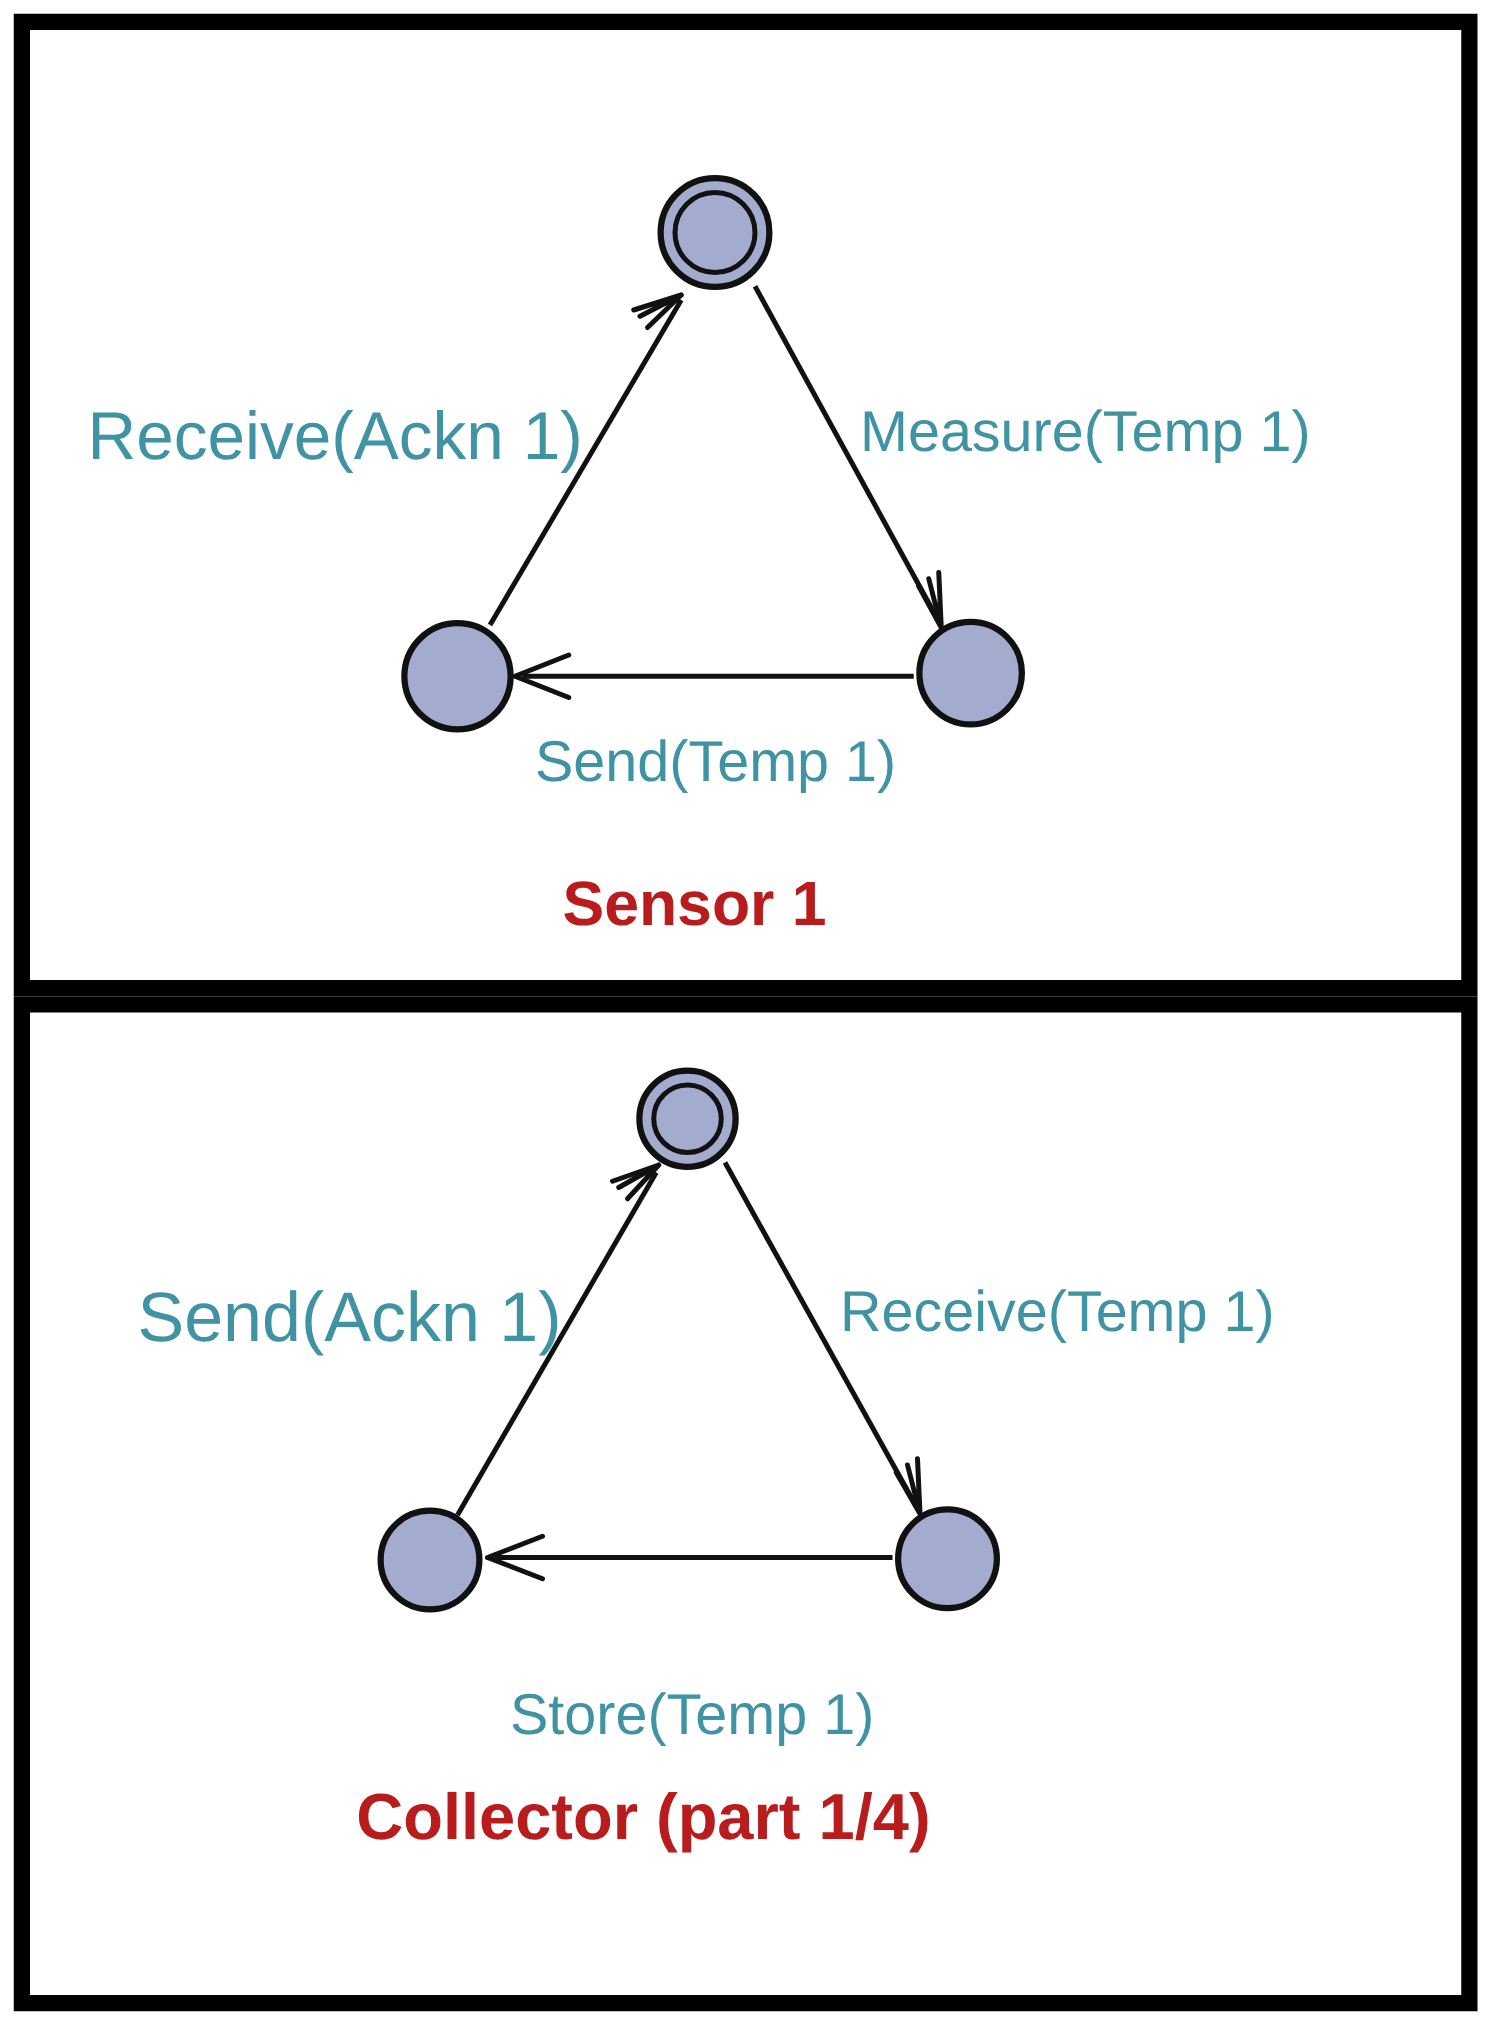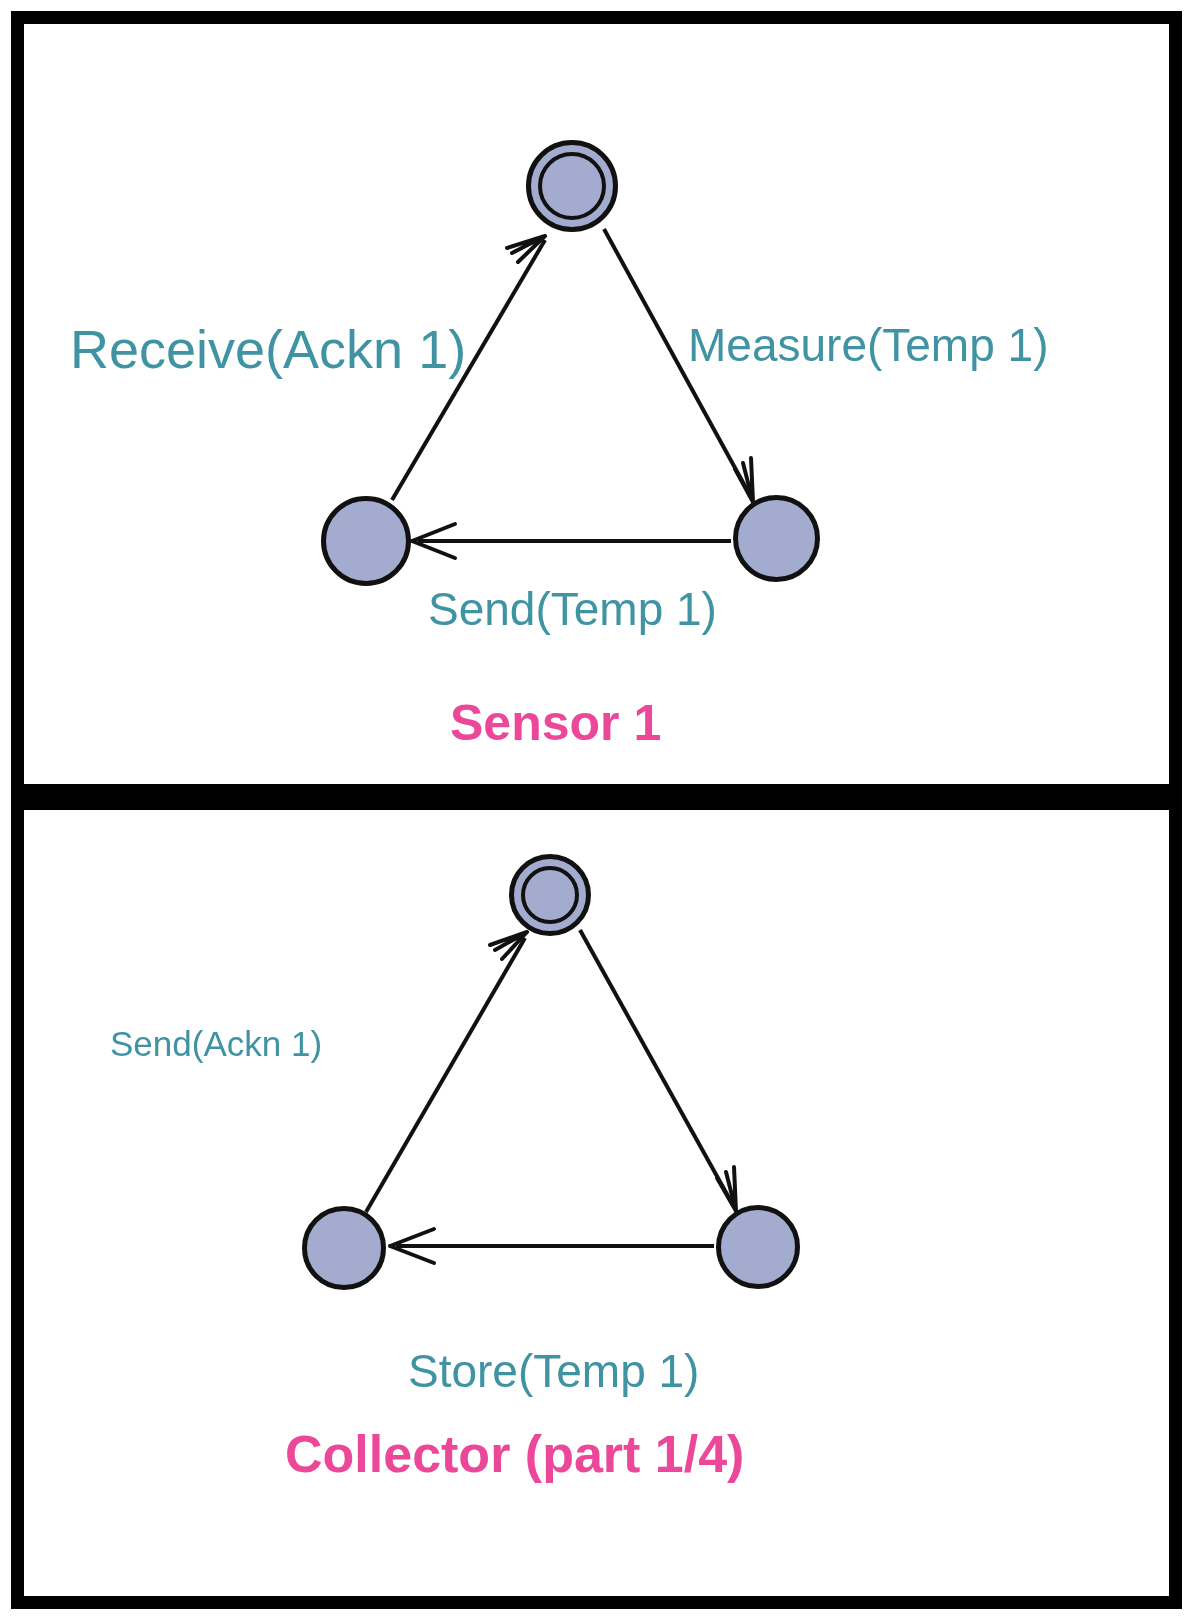--- a/index.html
+++ b/index.html
@@ -48,21 +48,21 @@
   .edge-label {
     position: absolute;
     color: #3f93a2;
     font-family: "Liberation Sans", sans-serif;
     font-weight: 400;
     white-space: nowrap;
     line-height: 1;
   }
   .panel-caption {
     position: absolute;
-    color: #ec4899;
+    color: #b91c1c;
     font-family: "Liberation Sans", sans-serif;
     font-weight: bold;
     white-space: nowrap;
     line-height: 1;
   }
   .state-node {
     position: absolute;
     border-radius: 50%;
     background: #a3acce;
     border: 5px solid #111111;
@@ -135,18 +135,19 @@
       <path d="M390,1246 L434,1229 M390,1246 L434,1263" stroke="#111111" stroke-width="4" fill="none" stroke-linecap="round"></path>
     </g>
   </svg>
 
   <div class="state-node final" id="collector-node-top" style="left:509px; top:854px; width:82px; height:82px;">
     <div class="inner-ring"></div>
   </div>
   <div class="state-node" id="collector-node-left" style="left:302px; top:1206px; width:84px; height:84px;"></div>
   <div class="state-node" id="collector-node-right" style="left:716px; top:1205px; width:84px; height:84px;"></div>
 
-  <div class="edge-label" id="collector-label-left" style="left:110px; top:1026px; font-size:35px;">Send(Ackn 1)</div>
+  <div class="edge-label" id="collector-label-left" style="left:110px; top:1026px; font-size:56px;">Send(Ackn 1)</div>
+  <div class="edge-label" id="collector-label-right" style="left:672px; top:1026px; font-size:46px;">Receive(Temp 1)</div>
   <div class="edge-label" id="collector-label-bottom" style="left:408px; top:1304px; font-size:46px;margin-top:44px;">Store(Temp 1)</div>
 
   <div class="panel-caption" id="collector-caption" style="left:285px; top:1428px; font-size:52px;">Collector (part 1/4)</div>
 
 </div>
 
 </body></html>

